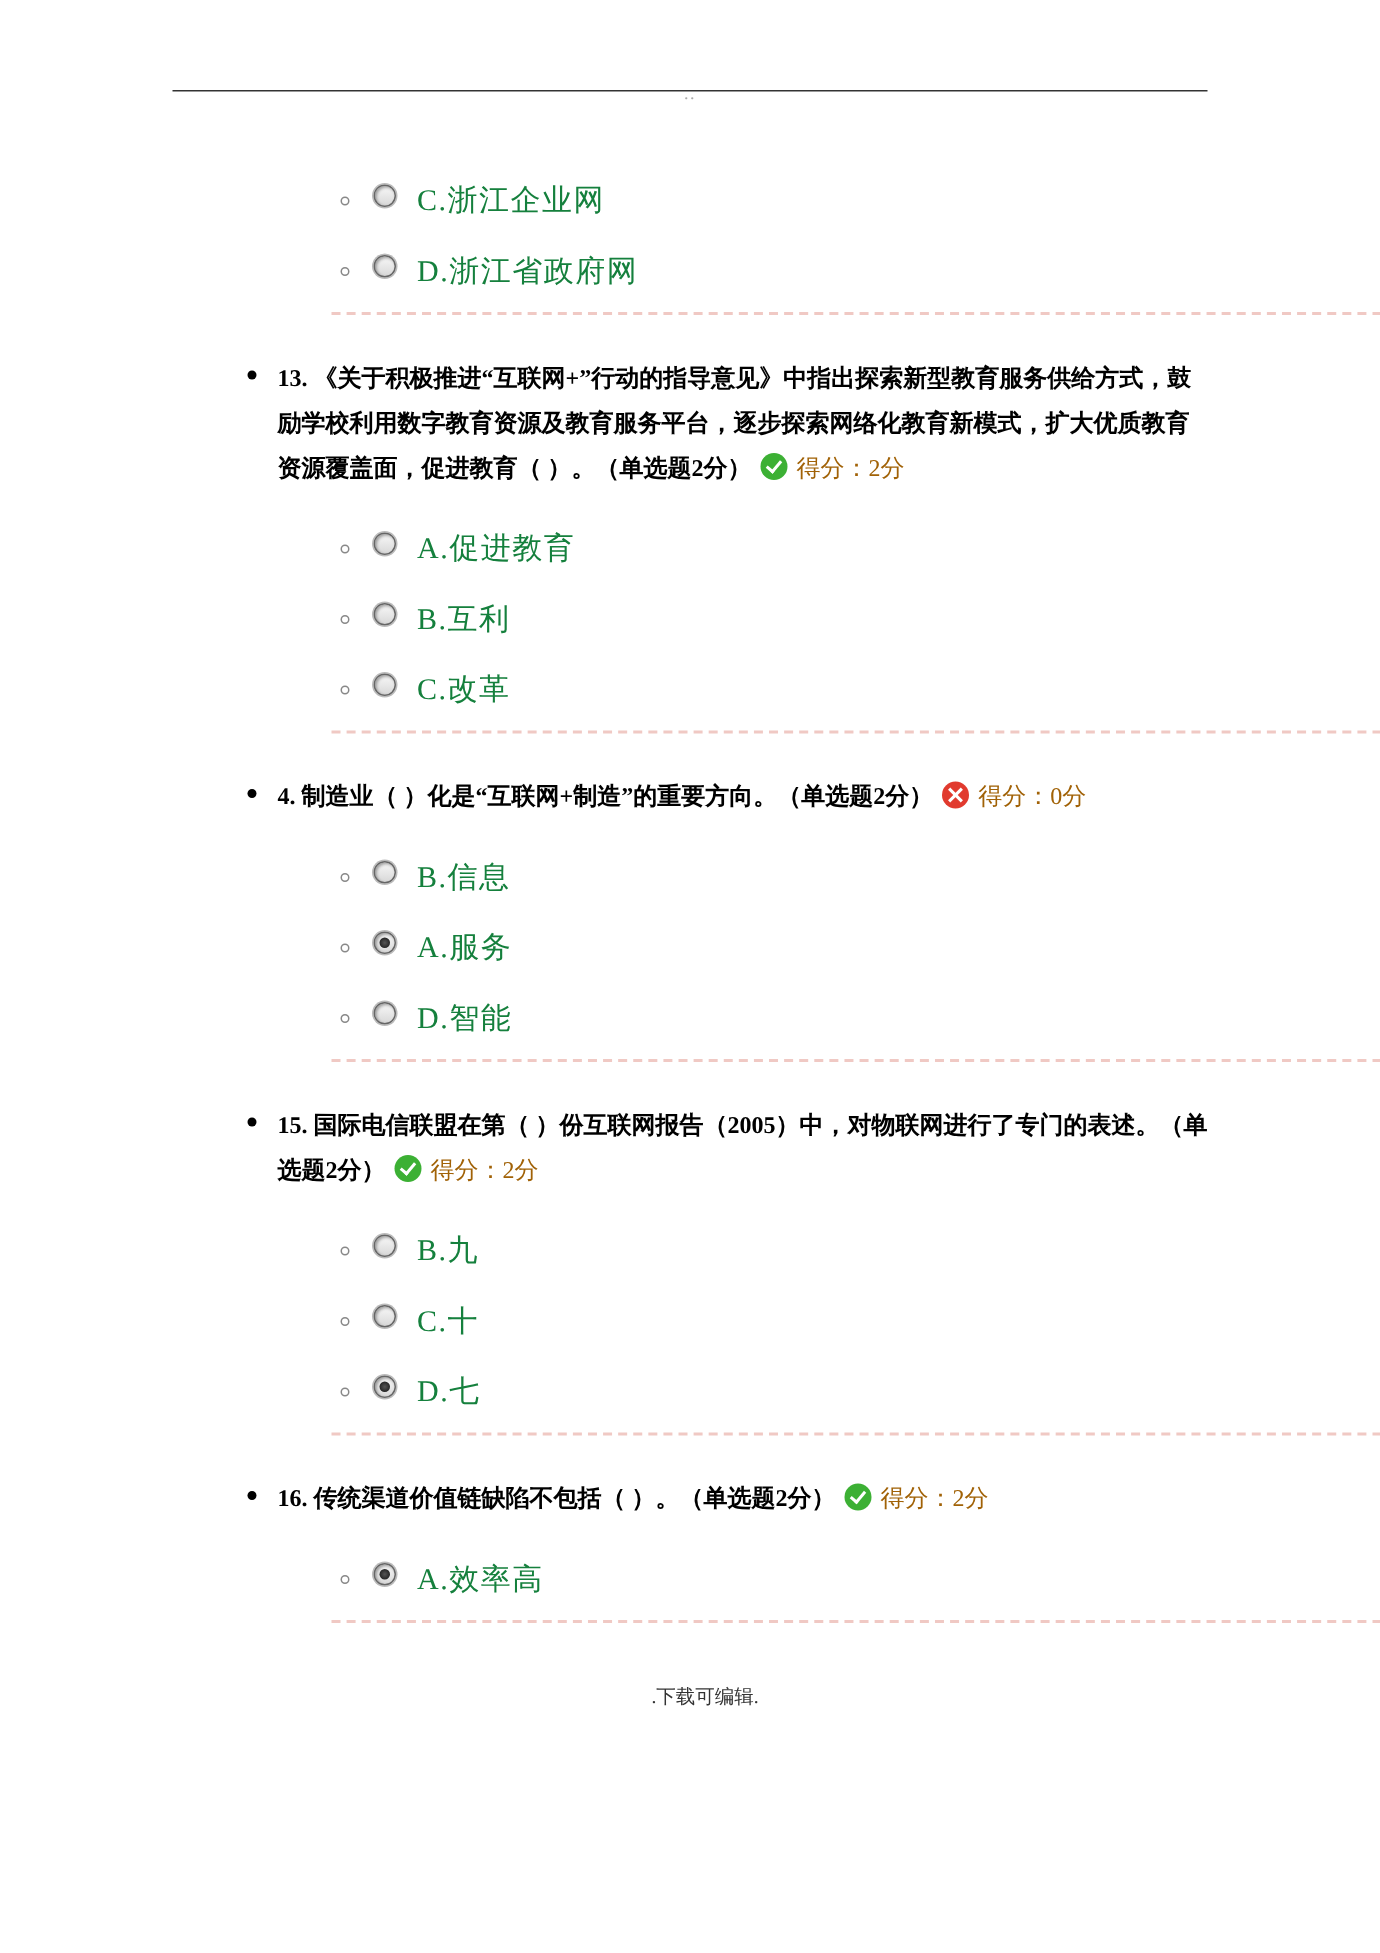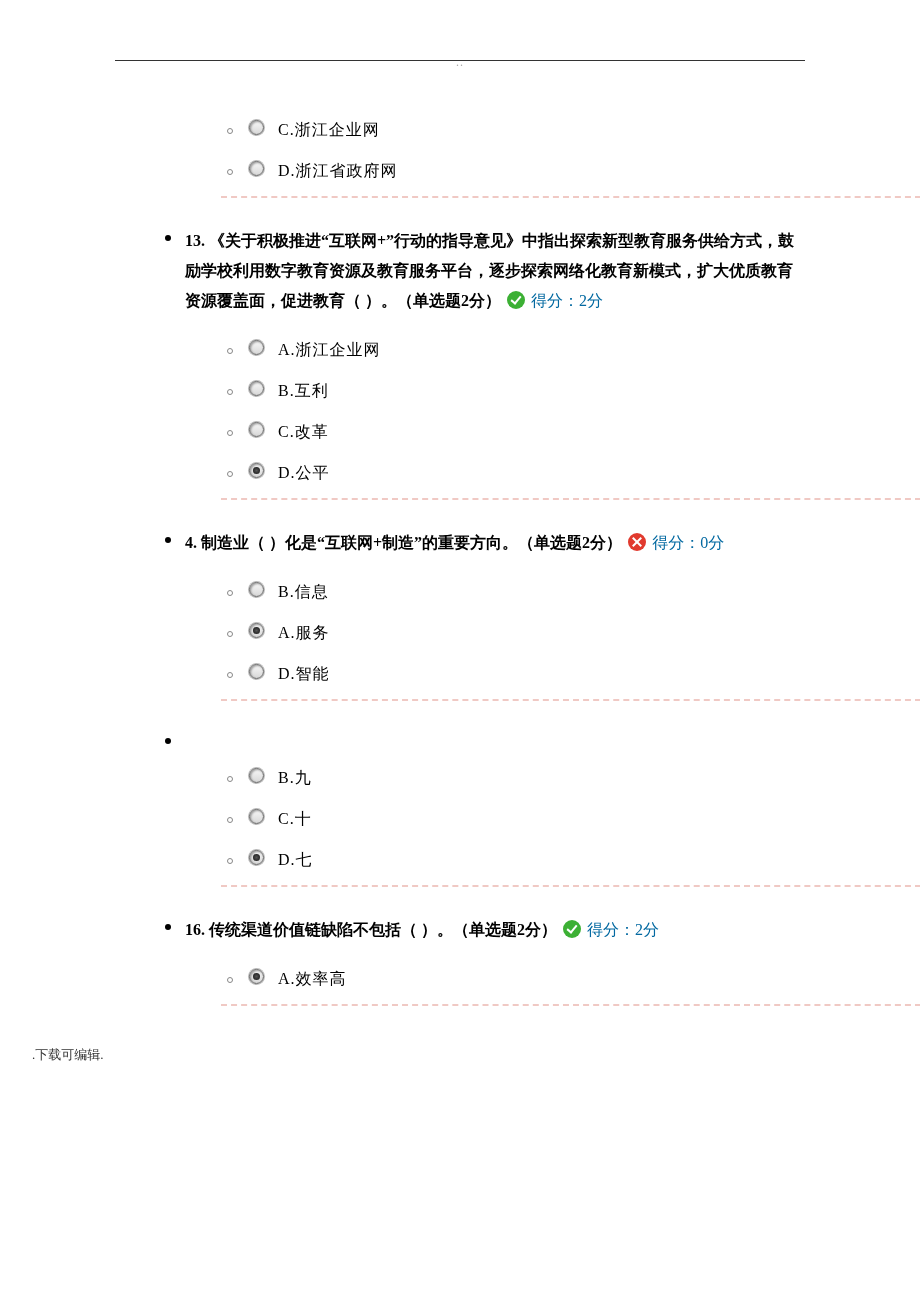--- a/index.html
+++ b/index.html
@@ -89,21 +89,21 @@
     position: absolute;
     left: 8px;
     top: 3px;
     width: 2px;
     height: 12px;
     background: #fff;
   }
   .score-icon.wrong::before { transform: rotate(45deg); }
   .score-icon.wrong::after  { transform: rotate(-45deg); }
   .score-text {
-    color: #0369a1;
+    color: #a16207;
     font-weight: normal;
     font-family: "SimSun", serif;
   }
   .options {
     margin: 14px 0 0 0;
     padding: 0;
   }
   .option-row {
     display: flex;
     align-items: center;
@@ -134,35 +134,36 @@
     content: "";
     position: absolute;
     left: 3px;
     top: 3px;
     width: 7px;
     height: 7px;
     border-radius: 50%;
     background: radial-gradient(#555,#111);
   }
   .opt-label {
-    color: #000000;
-    font-size: 16px;
+    color: #15803d;
+    font-size: 20px;
     font-family: "SimSun", serif;
     letter-spacing: 1px;
   }
   .dash-sep {
     margin: 4px 0 0 106px;
     height: 0;
     border-top: 2px dashed #f0c9c4;
     width: 700px;
   }
   .footer {
-    margin: 40px 0 0 32px;
+    margin: 40px 0 0 20px;
     font-size: 13px;
     color: #333;
+    text-align: center;
   }
 </style>
 </head>
 <body>
 
 <div class="page">
   <hr class="hr-top">
   <div class="dots-header">..</div>
 
   <div class="content">
@@ -188,36 +189,31 @@
           <span>13.</span>
           <span class="normal">《关于积极推进“互联网+”行动的指导意见》中指出探索新型教育服务供给方式，鼓励学校利用数字教育资源及教育服务平台，逐步探索网络化教育新模式，扩大优质教育资源覆盖面，促进教育（ ）。（单选题2分）</span>
           <span class="score-icon correct"></span>
           <span class="score-text">得分：2分</span>
         </div>
       </div>
       <div class="options">
         <div class="option-row">
           <span class="circ"></span>
           <span class="radio"></span>
-          <span class="opt-label">A.浙江企业网</span>
+          <span class="opt-label">A.促进教育</span>
         </div>
         <div class="option-row">
           <span class="circ"></span>
           <span class="radio"></span>
           <span class="opt-label">B.互利</span>
         </div>
         <div class="option-row">
           <span class="circ"></span>
           <span class="radio"></span>
           <span class="opt-label">C.改革</span>
-        </div>
-        <div class="option-row">
-          <span class="circ"></span>
-          <span class="radio selected"></span>
-          <span class="opt-label">D.公平</span>
         </div>
         <div class="dash-sep"></div>
       </div>
     </div>
 
     <div class="question-block">
       <div class="q-line">
         <span class="bullet"></span>
         <div class="q-text">
           <span>4.</span>
@@ -242,20 +238,26 @@
           <span class="radio"></span>
           <span class="opt-label">D.智能</span>
         </div>
         <div class="dash-sep"></div>
       </div>
     </div>
 
     <div class="question-block">
       <div class="q-line">
         <span class="bullet"></span>
+        <div class="q-text">
+          <span>15.</span>
+          <span class="normal">国际电信联盟在第（ ）份互联网报告（2005）中，对物联网进行了专门的表述。（单选题2分）</span>
+          <span class="score-icon correct"></span>
+          <span class="score-text">得分：2分</span>
+        </div>
       </div>
       <div class="options">
         <div class="option-row">
           <span class="circ"></span>
           <span class="radio"></span>
           <span class="opt-label">B.九</span>
         </div>
         <div class="option-row">
           <span class="circ"></span>
           <span class="radio"></span>

